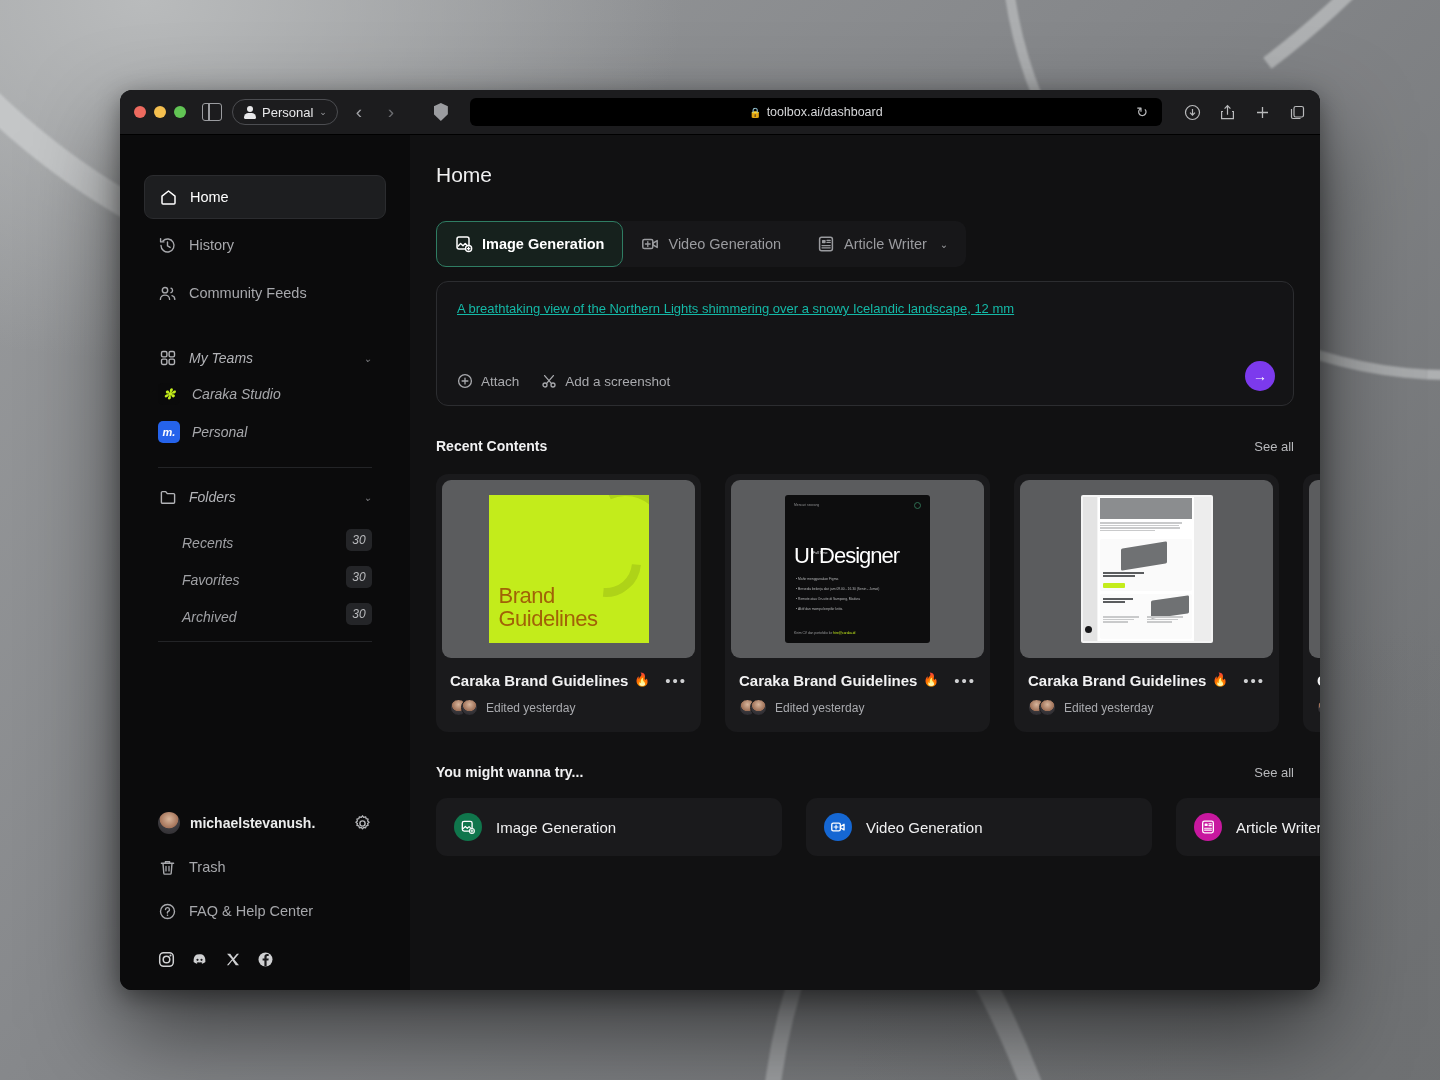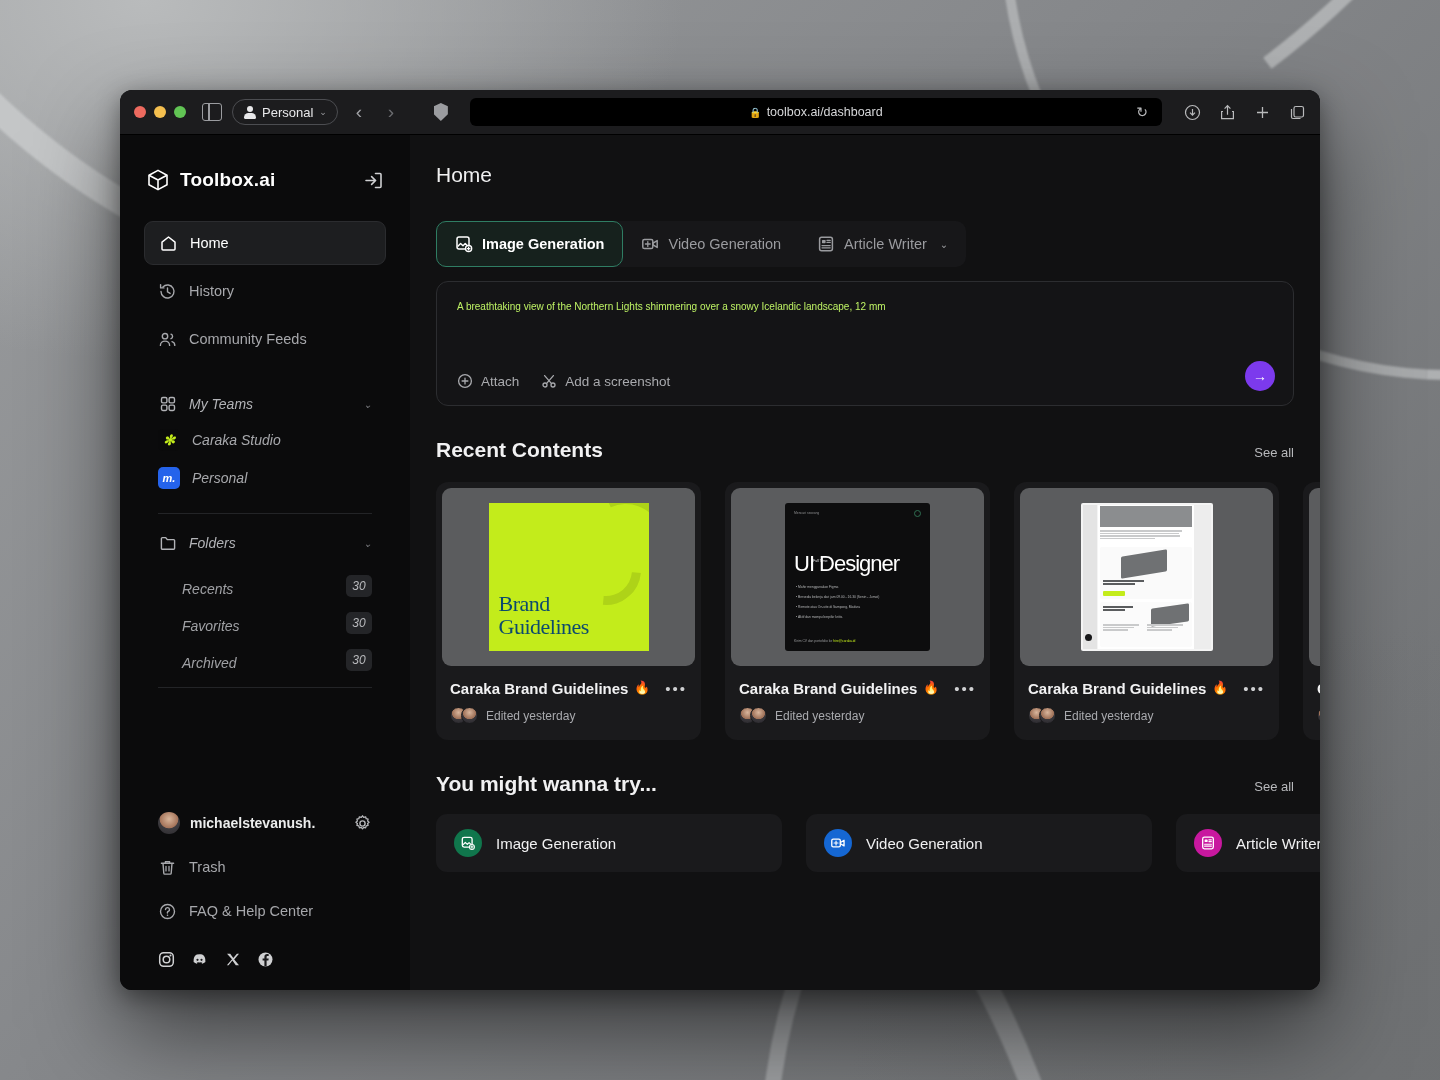--- a/index.html
+++ b/index.html
@@ -142,29 +142,29 @@
   .tab.active { background:#16211d; color:#fff; font-weight:600;
                 border:1px solid #2f7d63; }
   .tab .tchev { color:#9a9b9f; font-size:10px; margin-left:4px; }
 
   
   #prompt {
     margin-top:14px; height:125px; border:1px solid #2c2d30; border-radius:12px;
     background:#141416; padding:18px 20px 0 20px; position:relative;
     display:flex; flex-direction:column;
   }
-  #prompttext { color:#bef264; font-size:10px; line-height:1.4; }
+  #prompttext { color:#14b8a6; font-size:13px; line-height:1.4;text-decoration:underline; }
   #promptbar { margin-top:auto; display:flex; align-items:center; gap:22px; padding-bottom:16px; }
   .pbtn { display:flex; align-items:center; gap:8px; color:#a9aaae; font-size:13.5px; }
   #sendbtn { position:absolute; right:18px; bottom:14px; width:30px; height:30px; border-radius:50%;
              background:#7c3aed; color:#fff; display:flex; align-items:center; justify-content:center; font-size:14px; }
 
   
   .rowhead { display:flex; align-items:baseline; justify-content:space-between; margin-top:32px; }
-  .rowtitle { font-size:21px; font-weight:700; color:#f1f1f2; }
+  .rowtitle { font-size:14px; font-weight:700; color:#f1f1f2; }
   .seeall { font-size:13px; color:#b8b9bc; }
 
   
   #cards { display:flex; gap:24px; margin-top:20px; }
   .card { width:265px; flex:0 0 265px; background:#1a1a1c; border-radius:12px; overflow:hidden; }
   .thumb { height:178px; margin:6px 6px 0 6px; border-radius:9px; background:#5b5c5e;
            display:flex; align-items:center; justify-content:center; }
   .cardmeta { padding:14px 14px 16px 14px; }
   .cardtitle-row { display:flex; align-items:flex-start; }
   .cardtitle { font-size:15px; font-weight:700; color:#f2f2f3; }
@@ -173,22 +173,22 @@
   .cardsub { display:flex; align-items:center; gap:8px; margin-top:10px; }
   .avstack { display:flex; }
   .av { width:17px; height:17px; border-radius:50%; border:1.5px solid #1a1a1c;
         background: radial-gradient(circle at 50% 30%, #d8b59c 0%, #9d6f56 50%, #39373b 54%, #26242a 100%); }
   .av:nth-child(2){ margin-left:-6px; }
   .editedtxt { font-size:12px; color:#a9aaae; }
 
   
   .tb1 { width:160px; height:148px; background:#c3ec1b; position:relative; overflow:hidden;
          display:flex; align-items:flex-end; padding:0 0 12px 10px; }
-  .tb1 .bgtxt { font-size:22px; line-height:1.04; color:#0c4a6e; font-weight:400;
-                font-family:Liberation Serif, serif; letter-spacing:-.5px; position:relative; z-index:2;}
+  .tb1 .bgtxt { font-size:22px; line-height:1.04; color:#a16207; font-weight:400;
+                font-family:Liberation Sans, sans-serif; letter-spacing:-.5px; position:relative; z-index:2;}
   .tb1 .swirl { position:absolute; border:9px solid #aed318; border-radius:50%;
                 border-color:#aed318 transparent transparent transparent; }
   .sw1 { width:90px; height:90px; right:-22px; top:-8px; transform:rotate(20deg); }
   .sw2 { width:70px; height:70px; right:8px; top:32px; transform:rotate(140deg); }
   .sw3 { width:95px; height:95px; right:-36px; top:48px; transform:rotate(75deg); }
 
   
   .tb2 { width:145px; height:148px; background:#0d0d0e; border-radius:3px;
          padding:8px 9px; position:relative; overflow:hidden; }
   .tb2 .hd { font-size:3.4px; color:#8c8d8f; }
@@ -278,35 +278,20 @@
             <path d="M11.5 14.5H4a1.5 1.5 0 0 1-1.5-1.5V5" fill="none" stroke="#b9babc" stroke-width="1.2"></path>
           </svg>
       </span>
     </div>
   </div>
 
   <div id="appbody">
 
     <div id="sidebar">
 
-      <div id="brandrow">
-        <span id="logo-cube">
-          <svg width="24" height="24" viewBox="0 0 24 24">
-            <path d="M12 2.4 21 7.2v9.6L12 21.6 3 16.8V7.2z" fill="none" stroke="#fff" stroke-width="1.6" stroke-linejoin="round"></path>
-            <path d="M3 7.2l9 4.8 9-4.8M12 12v9.6" fill="none" stroke="#fff" stroke-width="1.6" stroke-linejoin="round"></path>
-          </svg>
-        </span>
-        <span id="brandname">Toolbox.ai</span>
-        <span id="collapse-btn">
-          <svg width="21" height="21" viewBox="0 0 21 21">
-            <path d="M12.5 3.5H17a1 1 0 0 1 1 1v12a1 1 0 0 1-1 1h-4.5" fill="none" stroke="#cfd0d2" stroke-width="1.6" stroke-linecap="round"></path>
-            <path d="M3 10.5h9M8.6 6.6l4 3.9-4 3.9" fill="none" stroke="#cfd0d2" stroke-width="1.6" stroke-linecap="round" stroke-linejoin="round"></path>
-          </svg>
-        </span>
-      </div>
 
       <div class="navlist">
         <div class="navitem active">
           <span class="navicon">
             <svg width="19" height="19" viewBox="0 0 19 19">
                 <path d="M3 8.2 9.5 3l6.5 5.2V15a1 1 0 0 1-1 1H4a1 1 0 0 1-1-1z" fill="none" stroke="#fff" stroke-width="1.5" stroke-linejoin="round"></path>
               </svg>
           </span>
           <span>Home</span>
         </div>

